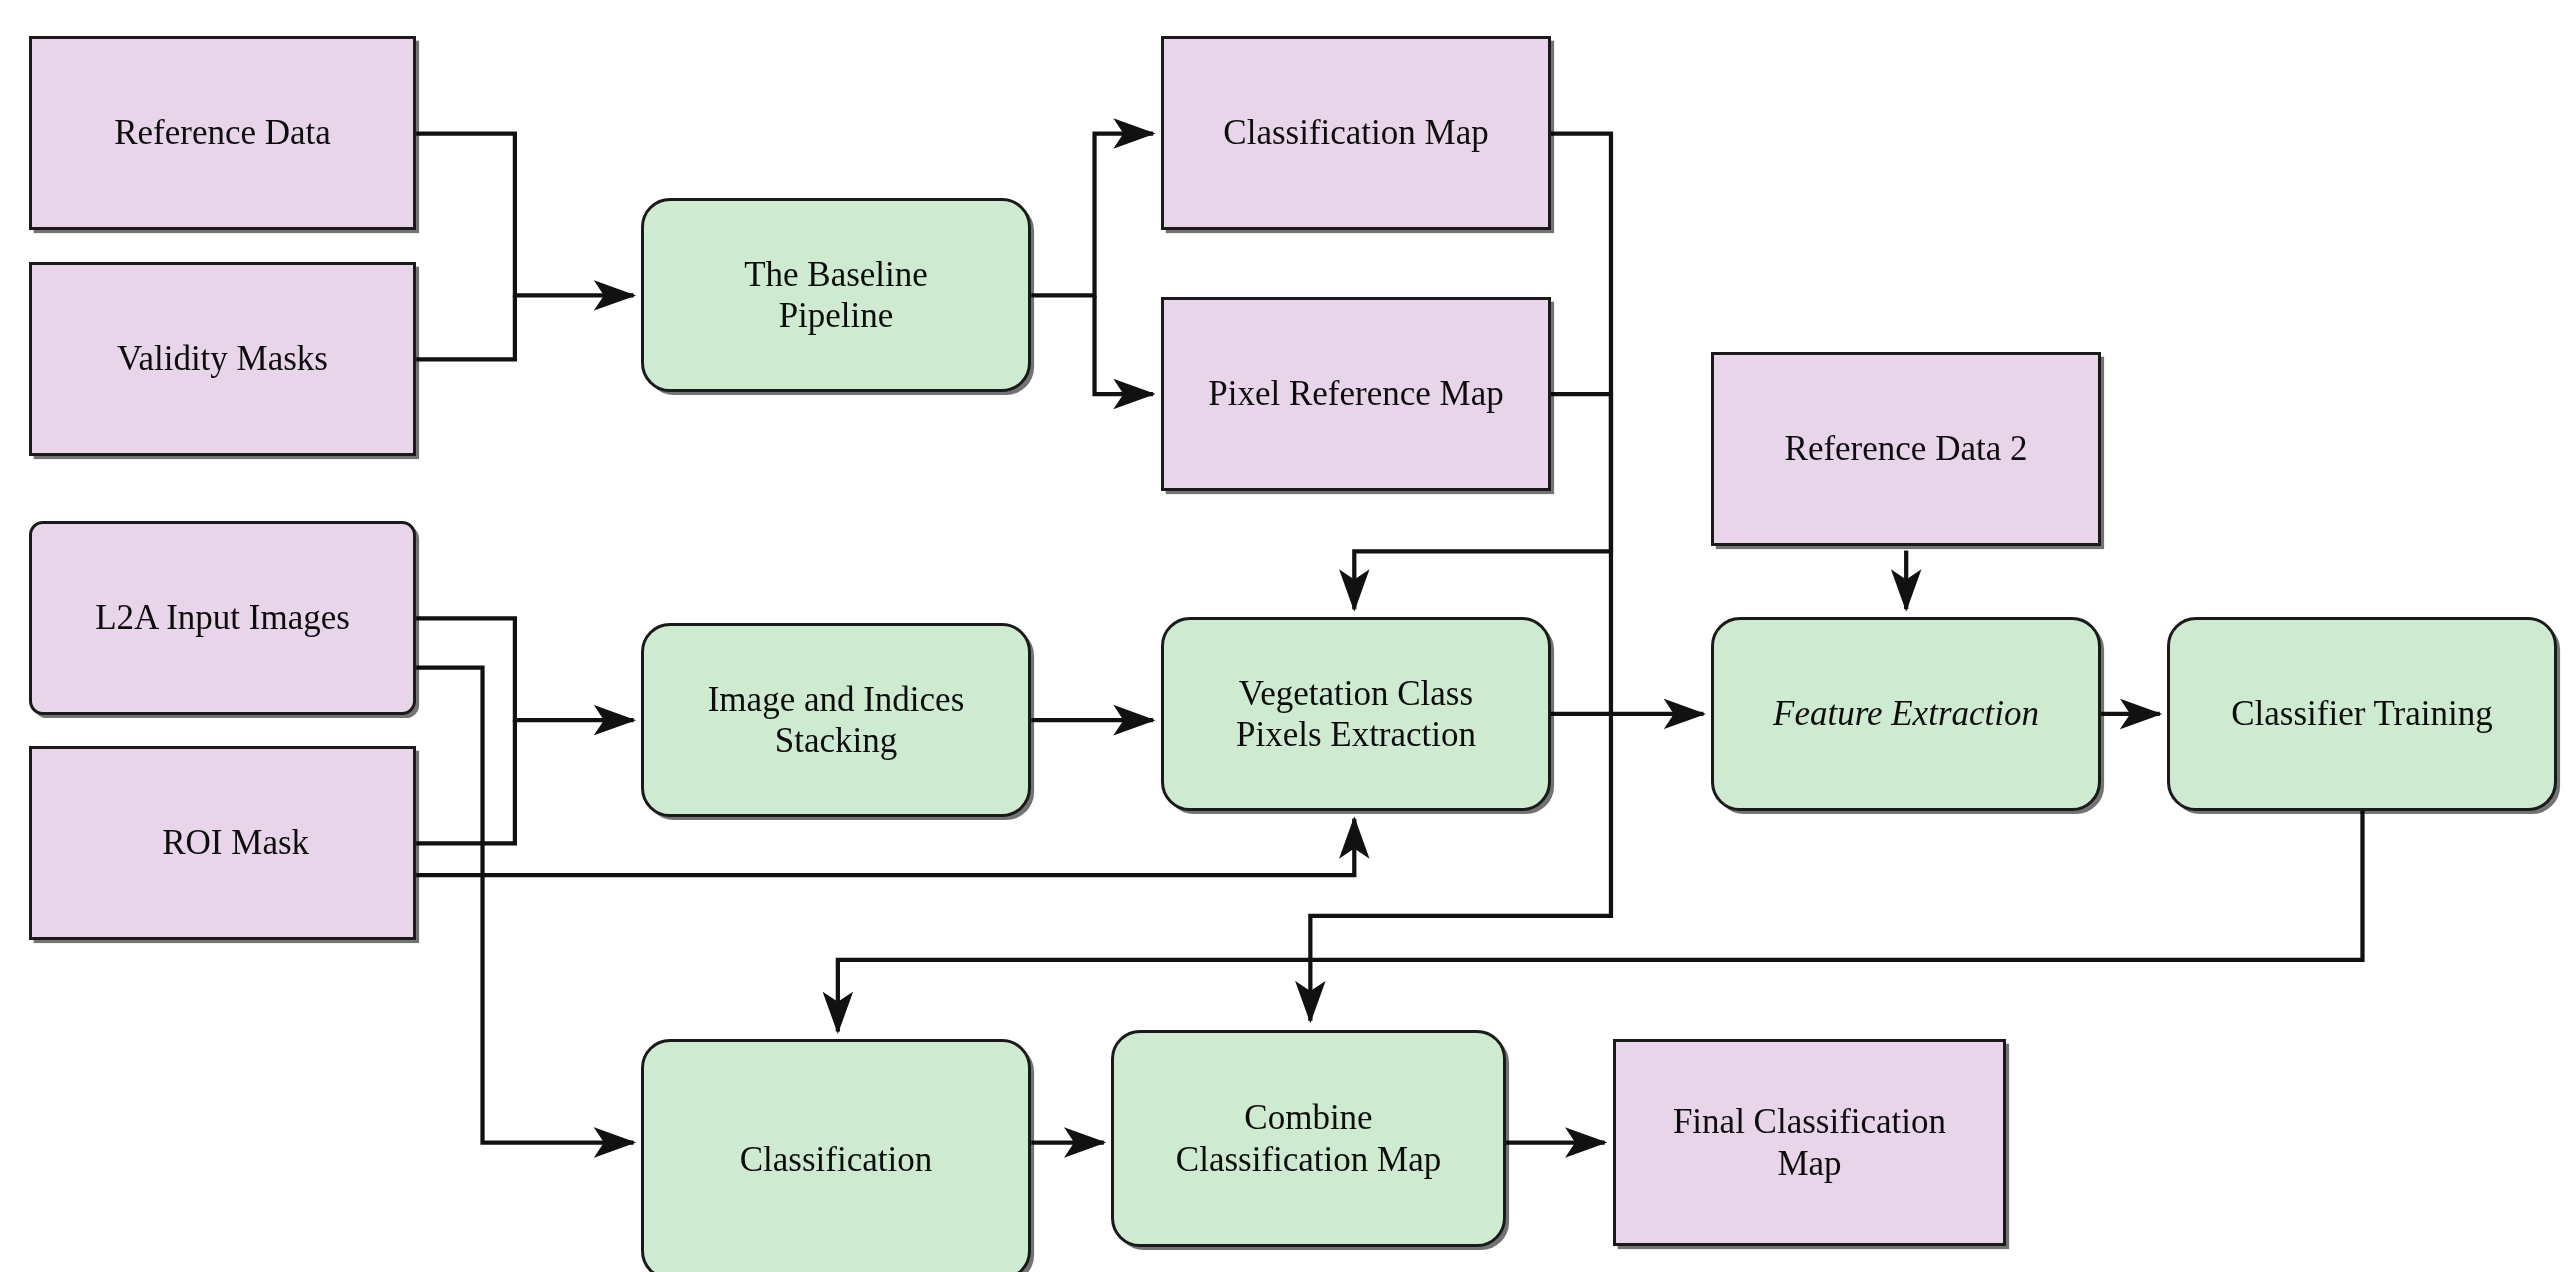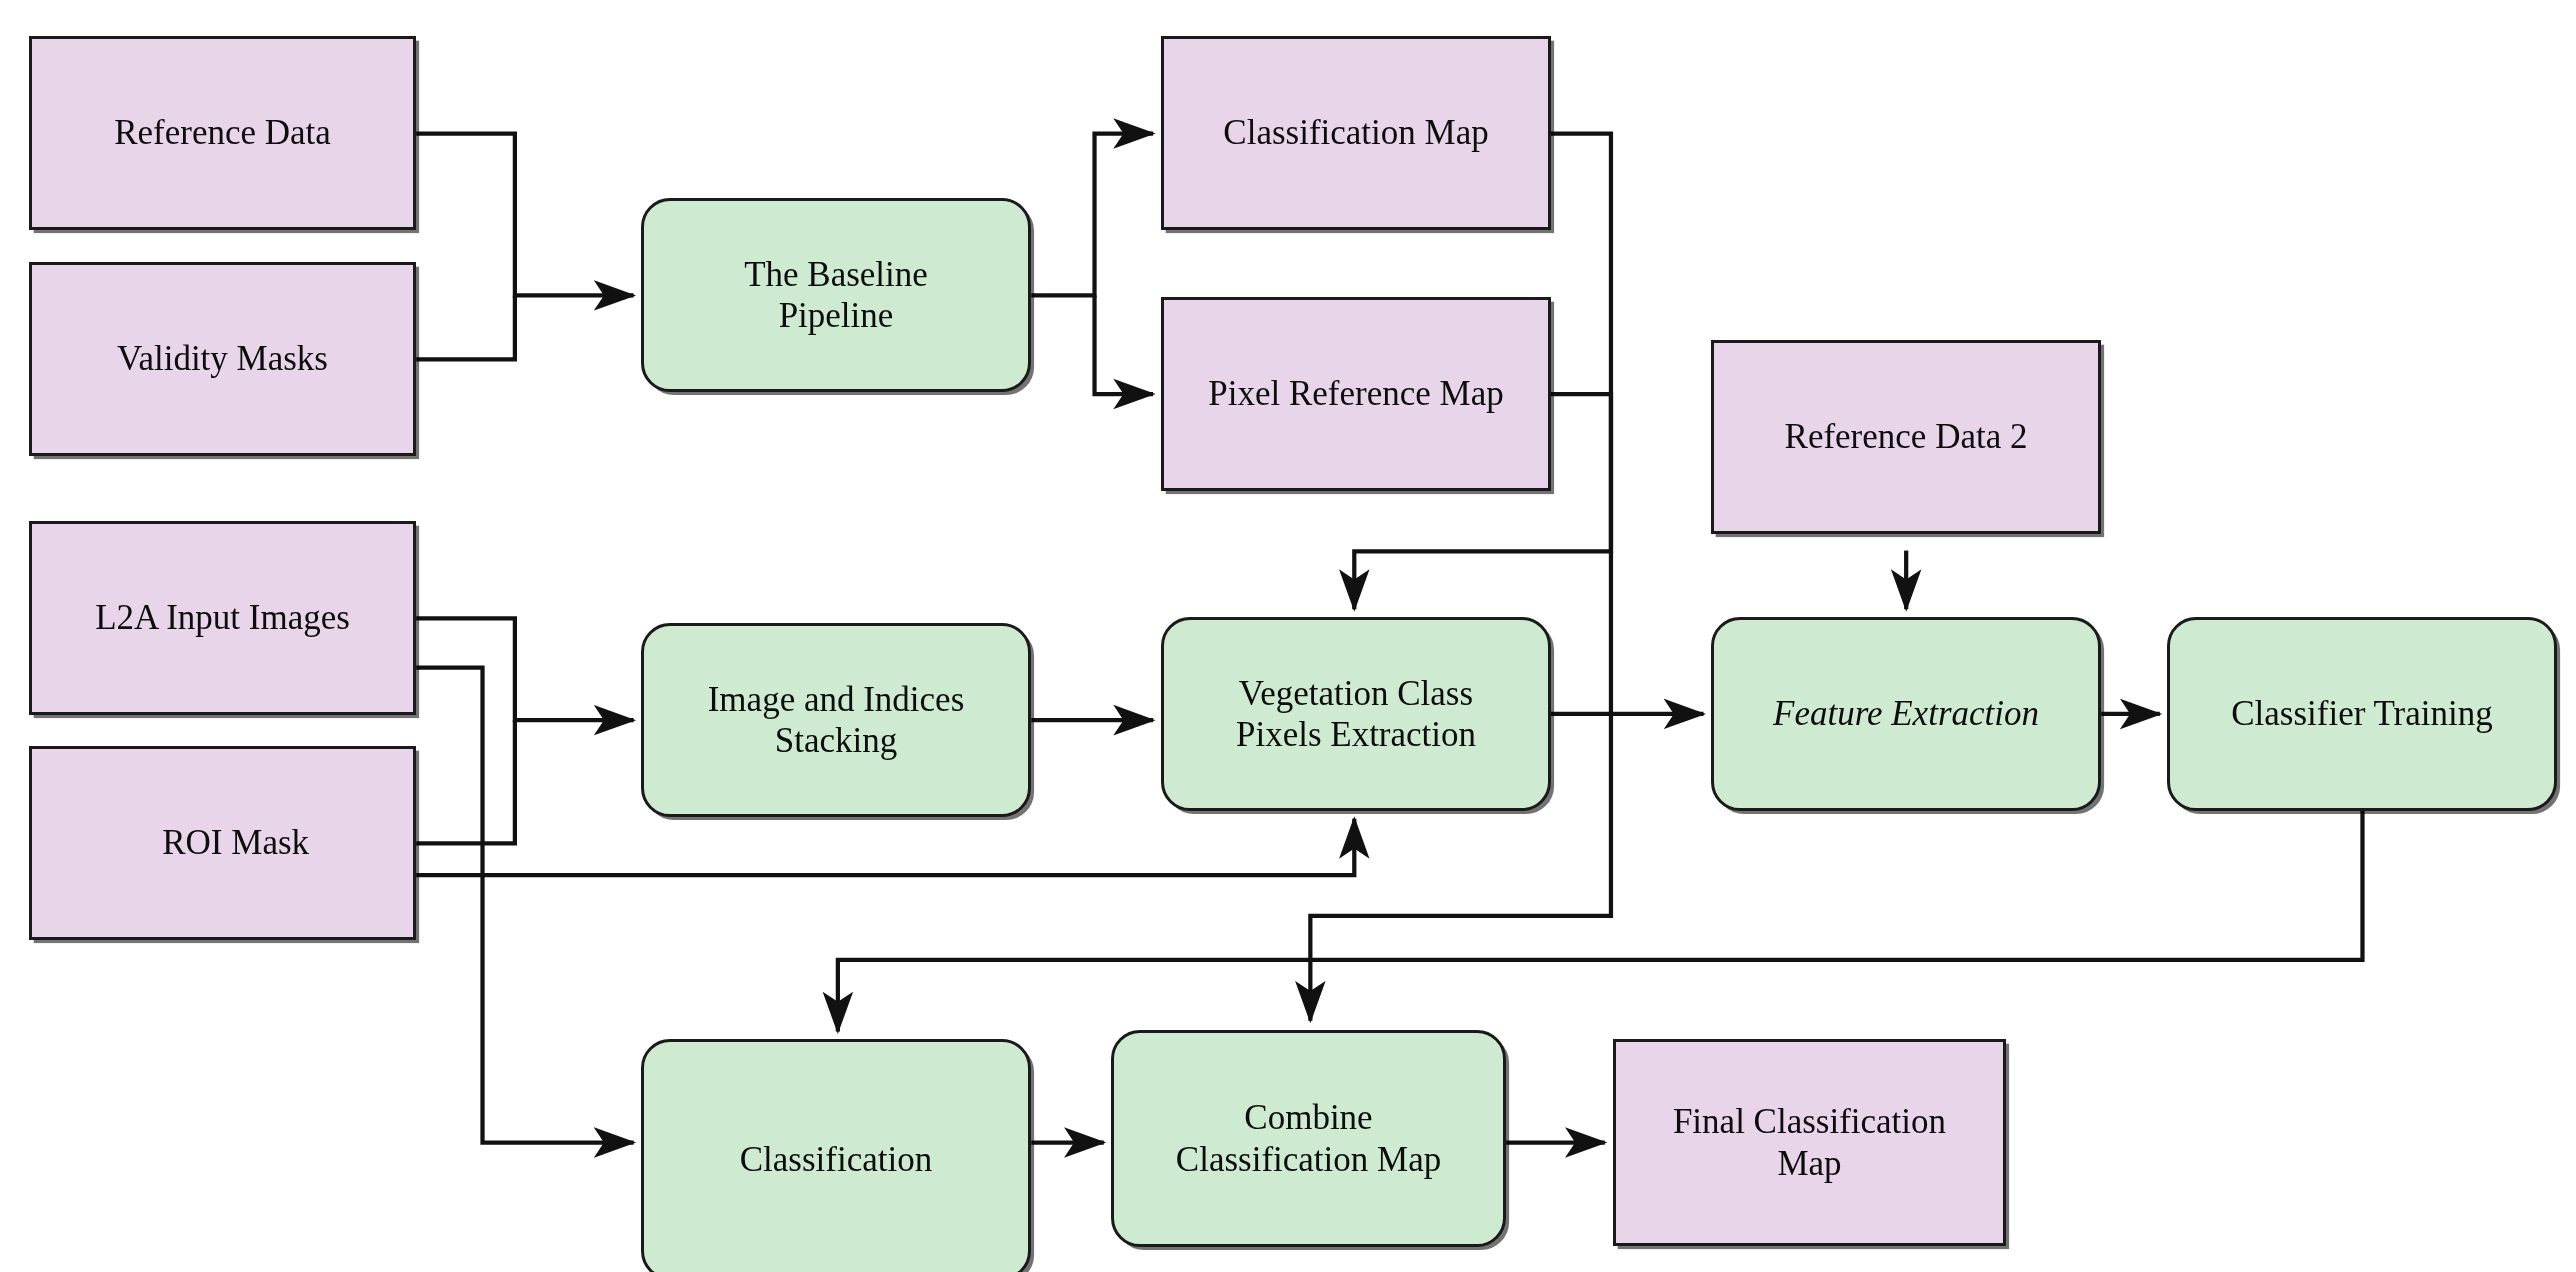--- a/index.html
+++ b/index.html
@@ -62,42 +62,42 @@
   </svg>
 
   <div class="node data" style="left:29px;top:36px;width:387px;height:194px;">
     <span>Reference Data</span>
   </div>
 
   <div class="node data" style="left:29px;top:262px;width:387px;height:194px;">
     <span>Validity Masks</span>
   </div>
 
-  <div class="node data" style="left:29px;top:521px;width:387px;height:194px;">
+  <div class="node data" style="left:29px;top:521px;width:387px;height:194px;border-radius:14px;">
     <span>L2A Input Images</span>
   </div>
 
   <div class="node data" style="left:29px;top:746px;width:387px;height:194px;padding-left:34px;">
     <span>ROI Mask</span>
   </div>
 
   <div class="node proc" style="left:641px;top:198px;width:390px;height:194px;">
     <span>The Baseline
 Pipeline</span>
   </div>
 
   <div class="node data" style="left:1161px;top:36px;width:390px;height:194px;">
     <span>Classification Map</span>
   </div>
 
   <div class="node data" style="left:1161px;top:297px;width:390px;height:194px;">
     <span>Pixel Reference Map</span>
   </div>
 
-  <div class="node data" style="left:1711px;top:340px;width:390px;height:194px;">
+  <div class="node data" style="left:1711px;top:352px;width:390px;height:194px;">
     <span>Reference Data 2</span>
   </div>
 
   <div class="node proc" style="left:641px;top:623px;width:390px;height:194px;">
     <span>Image and Indices
 Stacking</span>
   </div>
 
   <div class="node proc" style="left:1161px;top:617px;width:390px;height:194px;">
     <span>Vegetation Class

